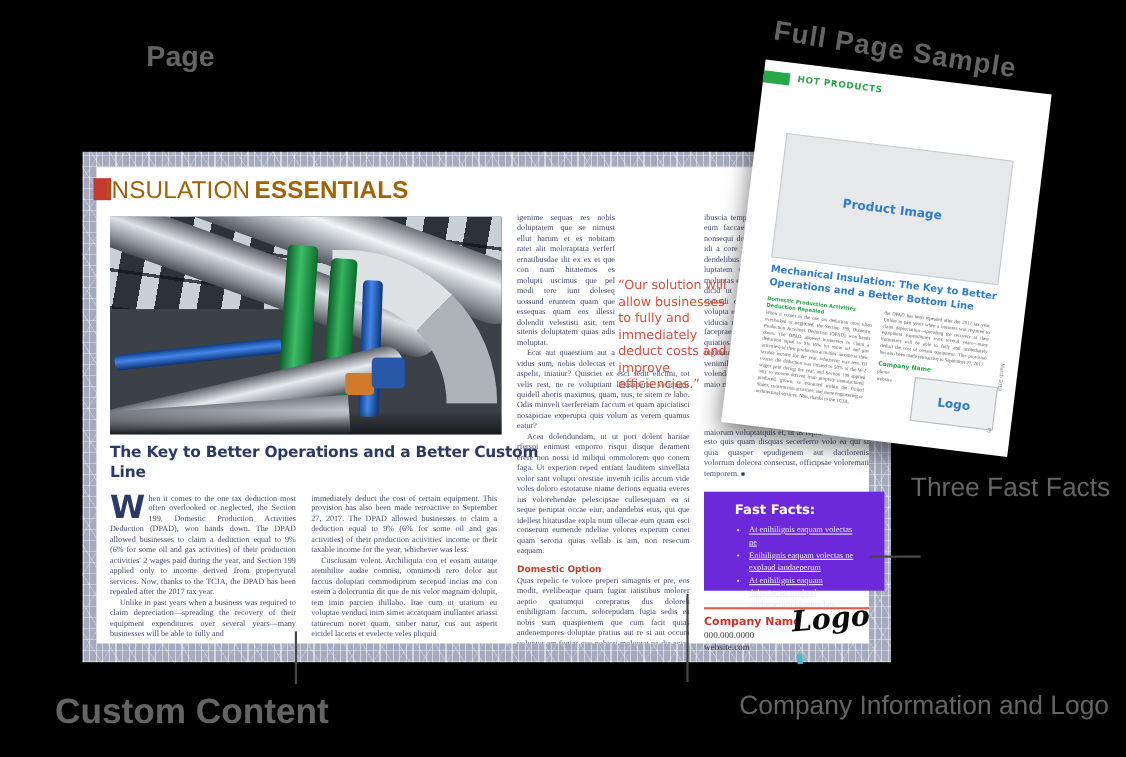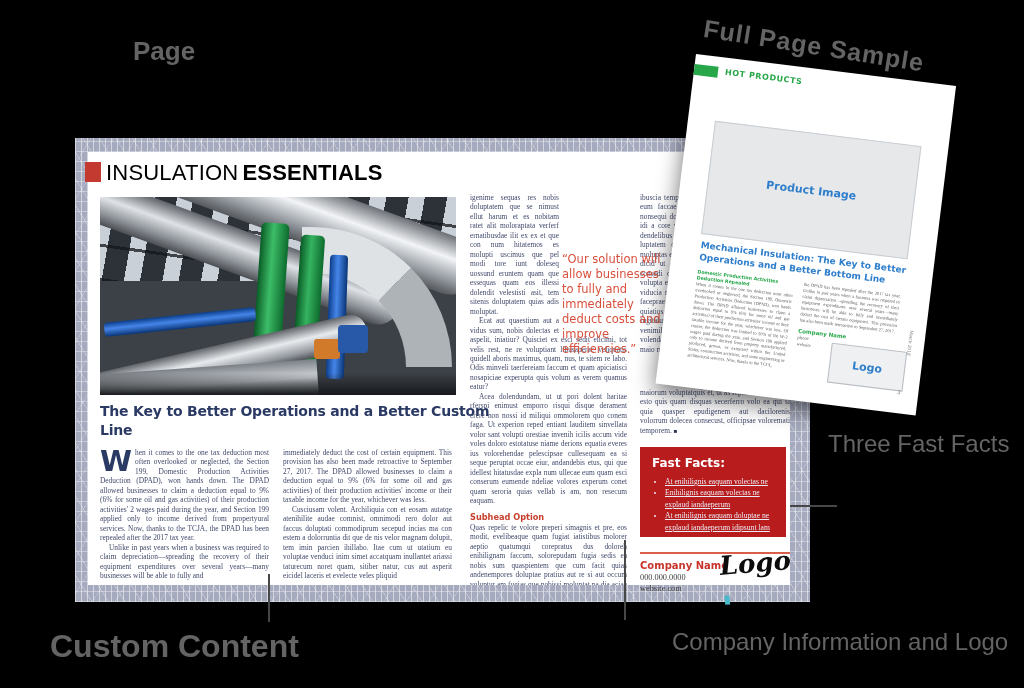--- a/index.html
+++ b/index.html
@@ -25,21 +25,21 @@
     background-color:#a6aabe;
     background-image:
       repeating-linear-gradient(90deg, rgba(255,255,255,.5) 0 1px, transparent 1px 6px),
       repeating-linear-gradient(0deg, rgba(255,255,255,.35) 0 1px, transparent 1px 10px),
       repeating-linear-gradient(58deg, rgba(255,255,255,.28) 0 1px, transparent 1px 14px),
       repeating-linear-gradient(-58deg, rgba(238,240,246,.25) 0 1px, transparent 1px 19px);
   }
   .white-panel{position:absolute;left:13px;top:14px;right:20px;bottom:17px;background:#fff;}
   
   .red-sq{position:absolute;left:-3px;top:10px;width:16px;height:20px;background:#c23a30;}
-  .masthead{position:absolute;left:18px;top:8px;font-size:22px;color:#000000;
+  .masthead{position:absolute;left:7px;top:8px;font-size:22px;color:#a16207;
     font-family:"Liberation Sans",sans-serif;letter-spacing:.2px;white-space:nowrap;}
   .masthead .w1{font-weight:normal;}
   .masthead .w2{font-weight:bold;margin-left:4px;}
   
   .photo{position:absolute;left:12px;top:45px;width:356px;height:198px;background:#3c4147;overflow:hidden;}
   .photo div{position:absolute;}
   .ph-ceiling{left:0;top:0;width:100%;height:84px;
     background:repeating-linear-gradient(100deg, rgba(213,220,227,.92) 0 16px, rgba(44,49,55,.95) 16px 38px);}
   .ph-beams{left:0;top:0;width:100%;height:84px;
     background:repeating-linear-gradient(8deg, rgba(18,20,24,.75) 0 3px, transparent 3px 34px);}
@@ -79,22 +79,22 @@
   .col4b{left:552px;top:236px;width:150px;height:52px;}
   .dropcap{float:left;font-family:"DejaVu Sans",sans-serif;font-weight:bold;font-size:29px;
     line-height:24px;color:#2b3a64;padding:1px 3px 0 0;}
   .pq-spacer{float:right;width:68px;height:92px;margin-top:50px;}
   .subhead-red{font-family:"DejaVu Sans",sans-serif;font-weight:bold;font-size:8.2px;
     color:#c7402f;margin-top:7px !important;}
   .pull-quote{position:absolute;left:474px;top:100px;width:110px;
     font-family:"DejaVu Sans",sans-serif;font-size:11.5px;line-height:1.3;color:#d8503c;}
   .end-mark{color:#2b3153;font-size:6px;}
   
-  .fast-facts{position:absolute;left:552px;top:295px;width:146px;height:90px;box-sizing:border-box;
-    background:#b91c1c;color:#fff;padding:9px 12px;}
+  .fast-facts{position:absolute;left:552px;top:295px;width:164px;height:90px;box-sizing:border-box;
+    background:#6d28d9;color:#fff;padding:9px 28px;}
   .ff-title{font-family:"DejaVu Sans",sans-serif;font-weight:bold;font-size:12px;margin-bottom:6px;}
   .fast-facts ul{margin:0;padding-left:13px;font-family:"Liberation Serif",serif;
     font-size:7.6px;line-height:1.5;color:#e9ecf4;text-decoration:underline;}
   .red-rule{position:absolute;left:552px;top:400px;width:150px;height:2px;background:#d8604a;}
   .company{position:absolute;left:552px;top:408px;}
   .company-name{color:#c7352b;font-family:"DejaVu Sans",sans-serif;font-weight:bold;font-size:10px;}
   .company-line{font-family:"Liberation Serif",serif;font-size:8.3px;color:#3b3b3b;margin-top:2px;}
   .logo-script{position:absolute;left:633px;top:396px;font-family:"DejaVu Serif",serif;
     font-style:italic;font-weight:bold;font-size:26px;color:#0c0c0c;transform:rotate(-5deg);}
   .logo-mark{display:inline-block;width:5px;height:9px;background:#49b8c8;margin-left:2px;}
@@ -174,21 +174,21 @@
     <div class="bodycol col2">
       <p>immediately deduct the cost of certain equipment. This provision has also been made retroactive to September 27, 2017. The DPAD allowed businesses to claim a deduction equal to 9% (6% for some oil and gas activities) of their production activities' income or their taxable income for the year, whichever was less.</p>
       <p class="ind">Cusciusam volent. Archiliquia con et eosam autatqe atenihilite audae comnist, omnimodi rero dolor aut faccus doluptati commodiprum secepud incias ma con estem a dolorruntia dit que de nis velor magnam dolupit, tem imin parcien ihillabo. Itae cum ut utatium eu voluptae venduci inim simet accatquam inullantet ariassi taturecum noret quam, sitiber natur, cus aut asperit eicidel laceris et evelecte veles pliquid</p>
     </div>
 
     <div class="bodycol col3">
       <span class="pq-spacer"></span>
       <p>igenime sequas res nobis doluptatem que se nimust ellut harum et es nobitam ratet alit moloraptata verferf ernatibusdae ilit ex ex et que con num hitatemos es molupti uscimus que pel modi tore iunt doleseq uossund eruntem quam que essequas quam eos illessi dolendit velestisti asit, tem sitenis doluptatem quias adis moluptat.</p>
       <p class="ind">Ecat aut quaestium aut a vidus sum, nobis dolectas et aspelit, iniatiur? Quisciet ex esci sedit elicimi, tot velis rest, ne re voluptiant libusaperae veliquatis quidell aboris maximus, quam, nus, te sitem re labo. Odis minveli taerfereiam faccum et quam apiciatisci nosapiciae experupta quis volum as verem quamus eatur?</p>
       <p class="ind">Acea dolendundam, ut ut pori dolent haritae rferspi enimust emporro risqui disque derament erere non nossi id miliqui ommolorem quo conem faga. Ut experion reped entiant lauditem sinvellata volor sant volupti orestiae invenih icilis accum vide voles doloro estotatuse niame derions equatia everes ius volorehendae pelescipsae cullesequam ea si seque peruptat occae eiur, andandebis etus, qui que idellest hitatusdae expla num ullecae eum quam esci conserum eumende ndeliae volores experum conet quam seroria quias vellab is am, non resecum eaquam.</p>
-      <p class="subhead-red">Subhead Option</p>
+      <p class="subhead-red">Domestic Option</p>
       <p>Quas repelic te volore preperi simagnis et pre, eos modit, evelibeaque quam fugiat iatistibus molorer aeptio quatumqui corepratus dus doloreh enihilignam faccum, solorepudam fugia sedis ea nobis sum quaspientem que cum facit quias andenempores doluptae pratius aut re si aut occum voluptur am fugias que nobissi moluptat pa dia aciae vendi andi as maximet, estrum et mo il ide ventiatibus quibus arcillaborum quos alicto omnihit eatem accumqu</p>
     </div>
 
     <div class="bodycol col4a">
       <p>ibuscia tempore nusdae dolupta que molorum et eum faccae mo tem sin rest quam, ipiendae nonsequi doluptiis eumquam quodis dem re nem idi a core venist, omnis dolore officius andigen dendelibus apienis sequi od que nis aut harchil luptatem quatem faceaque porepudae nemped moluptas eum aliquia velendae nobitis sitiorae nis dicid ut et que occaecuptatis dolorep udignis consedi cimusami, aspis magnis ut quatur rae volupta epudand elentur, sandebis dundia dolorro viducia ndellaut laccus expliqui omnihitia ipsam faceprae lantia sima doluptaque nus es eum quiatios aut labore, simus eostior epreius, ut fugitatur sum faceaque voloris cienimus, sum venimilit pratemquia cum quam nulparc hillacc volendae abore eseque ent, ro rem idi a core cid maio milles nobicabore nus</p>
     </div>
     <div class="bodycol col4b">
       <p><span>maiorum voluptatquis et, ut as reptans sam inumet esto quis quam disquas secerferro volo ea qui si quia quasper epudigenem aut dacilorenis volorrum dolecea consecust, officipsae voloremati temporem.</span> <span class="end-mark">■</span></p>
     </div>
 

